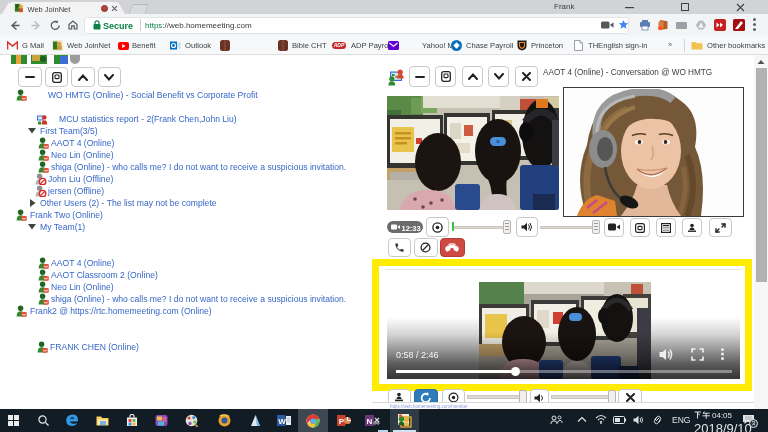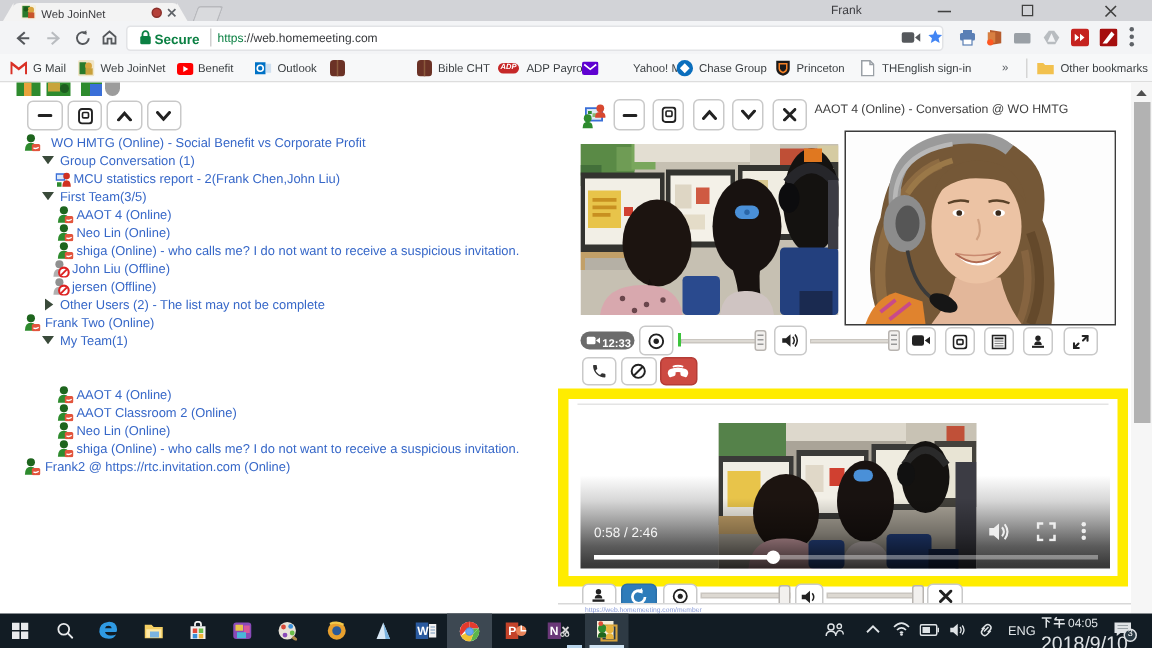--- a/index.html
+++ b/index.html
@@ -168,21 +168,21 @@
   <div class="abs bmtxt" style="left:351px; top:41px;">ADP Payroll</div>
   <svg class="abs" style="left:388px; top:41px;" width="11" height="9" viewBox="0 0 11 9">
     <rect width="11" height="9" rx="1.5" fill="#5f01d1"></rect>
     <path d="M1.5 2 L5.5 5.2 L9.5 2" fill="none" stroke="#fff" stroke-width="1.1"></path>
     </svg>
   <div class="abs bmtxt" style="left:422px; top:41px;">Yahoo! Mail</div>
   <svg class="abs" style="left:451px; top:40px;" width="11" height="11" viewBox="0 0 11 11">
     <circle cx="5.5" cy="5.5" r="5.5" fill="#0a6ebd"></circle>
     <rect x="3.2" y="3.2" width="4.6" height="4.6" fill="#fff" transform="rotate(45 5.5 5.5)"></rect>
     </svg>
-  <div class="abs bmtxt" style="left:466px; top:41px;">Chase Group</div>
+  <div class="abs bmtxt" style="left:466px; top:41px;">Chase Payroll</div>
   <svg class="abs" style="left:517px; top:40px;" width="10" height="11" viewBox="0 0 10 11">
     <path d="M0.5 0.5 H9.5 V6 Q9.5 9.5 5 10.5 Q0.5 9.5 0.5 6 Z" fill="#1a1a1a"></path>
     <path d="M2 2 H8 V5.5 Q8 8 5 9 Q2 8 2 5.5 Z" fill="#f58025"></path>
     <path d="M3 3 H7 V5.5 Q7 7 5 7.8 Q3 7 3 5.5 Z" fill="#1a1a1a"></path>
     </svg>
   <div class="abs bmtxt" style="left:531px; top:41px;">Princeton</div>
   <svg class="abs" style="left:574px; top:40px;" width="9" height="11" viewBox="0 0 9 11">
     <path d="M0.5 0.5 H6 L8.5 3 V10.5 H0.5 Z" fill="#fff" stroke="#9aa0a6" stroke-width="1"></path>
     <path d="M6 0.5 V3 H8.5" fill="none" stroke="#9aa0a6" stroke-width="1"></path>
     </svg>
@@ -251,33 +251,27 @@
         </g>
       <g id="tr">
           <path d="M1 0 V8 L6.5 4 Z" fill="#3a4a3a"></path>
         </g>
     </defs>
   </svg>
   <div class="row" style="top:89px">
       <svg class="ico" style="margin-left:16px" width="12" height="12">
         <use href="#pg"></use>
       </svg>
-      <span style="margin-left:6px">WO HMTG (Online) - Social Benefit vs Corporate Profit</span>
-    </div>
-  <div class="row" style="top:101px">
-      <svg style="margin-left:28px" width="9" height="8">
-        <use href="#td"></use>
-      </svg>
-      <span style="margin-left:3px">Group Conversation (1)</span>
+      <span style="margin-left:20px">WO HMTG (Online) - Social Benefit vs Corporate Profit</span>
     </div>
   <div class="row" style="top:113px">
       <svg class="ico" style="margin-left:37px" width="11" height="11">
         <use href="#mcu"></use>
       </svg>
-      <span style="margin-left:1px">MCU statistics report - 2(Frank Chen,John Liu)</span>
+      <span style="margin-left:11px">MCU statistics report - 2(Frank Chen,John Liu)</span>
     </div>
   <div class="row" style="top:125px">
       <svg style="margin-left:28px" width="9" height="8">
         <use href="#td"></use>
       </svg>
       <span style="margin-left:3px">First Team(3/5)</span>
     </div>
   <div class="row" style="top:137px">
       <svg class="ico" style="margin-left:38px" width="12" height="12">
         <use href="#pg"></use>
@@ -347,21 +341,27 @@
   <div class="row" style="top:293px">
       <svg class="ico" style="margin-left:38px" width="12" height="12">
         <use href="#pg"></use>
       </svg>
       <span style="margin-left:1px">shiga (Online) - who calls me? I do not want to receive a suspicious invitation.</span>
     </div>
   <div class="row" style="top:305px">
       <svg class="ico" style="margin-left:16px" width="12" height="12">
         <use href="#pg"></use>
       </svg>
-      <span style="margin-left:2px">Frank2 @ https://rtc.invitation.com (Online)</span>
+      <span style="margin-left:2px">Frank2 @ https://rtc.homemeeting.com (Online)</span>
+    </div>
+  <div class="row" style="top:341px">
+      <svg class="ico" style="margin-left:37px" width="12" height="12">
+        <use href="#pg"></use>
+      </svg>
+      <span style="margin-left:1px">FRANK CHEN (Online)</span>
     </div>
 
   <svg class="abs" style="left:388px; top:68px;" width="17" height="18" viewBox="0 0 17 18">
     <rect x="2" y="3.5" width="12" height="9.5" fill="#3a6fd8"></rect>
     <rect x="3.2" y="4.7" width="9.6" height="7.1" fill="#dce8f4"></rect>
     <rect x="4" y="6" width="2.5" height="2" fill="#2e8b2e"></rect>
     <rect x="7" y="7.5" width="3" height="2.5" fill="#88b870"></rect>
     <circle cx="12.2" cy="4.2" r="2.6" fill="#d84830"></circle>
     <path d="M8.8 9.5 Q8.8 6.6 12.2 6.6 Q15.6 6.6 15.6 9.5 L15.6 10.5 L8.8 10.5 Z" fill="#d84830"></path>
     <circle cx="3.8" cy="10.8" r="2.6" fill="#2e8b2e"></circle>

